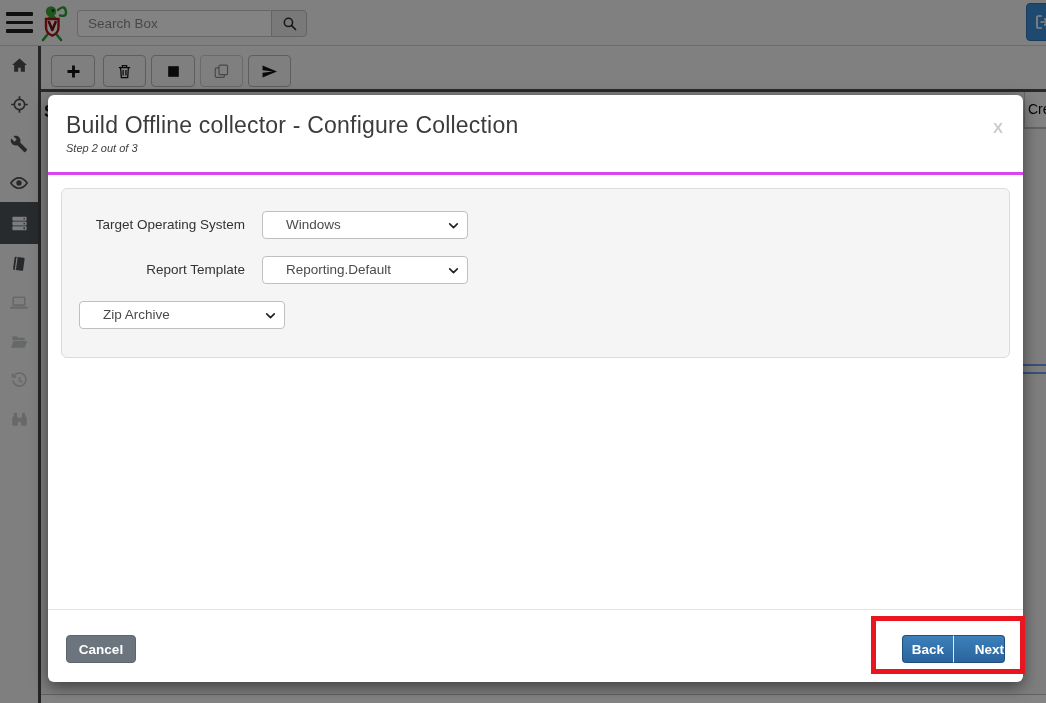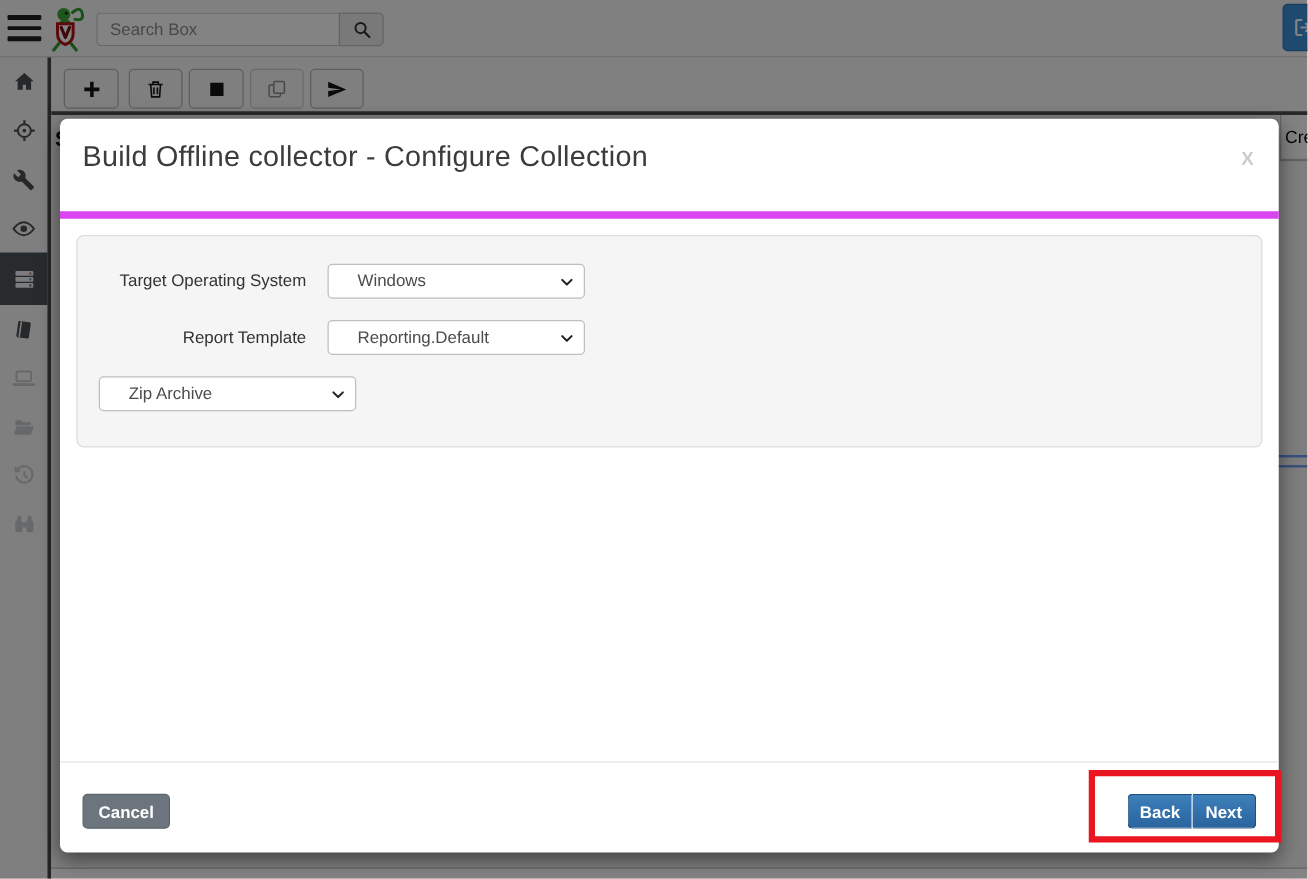--- a/index.html
+++ b/index.html
@@ -50,21 +50,21 @@
   .bottom-strip { position:absolute; left:0; right:0; bottom:0; height:9px; background:#fdfdfd;
                   border-top:1px solid #bdbdbd; }
 
   
   .backdrop { position:absolute; inset:0; background:rgba(0,0,0,0.48); z-index:10; }
 
   
   .modal { position:absolute; left:48px; top:95px; width:975px; height:587px; z-index:20;
            background:#fff; border-radius:6px; box-shadow:0 5px 16px rgba(0,0,0,.5); }
   .modal-header { position:absolute; left:0; top:0; right:0; height:80px;
-                  border-bottom:6px solid #d946ef; padding:17px 24px 0 18px; }
+                  border-bottom:3px solid #d946ef; padding:17px 24px 0 18px; }
   .modal-title { font-size:23px; color:#3c3c3c; font-weight:400; letter-spacing:.2px; }
   .modal-subtitle { font-size:11px; font-style:italic; color:#3f3f3f; margin-top:3px; }
   .modal-close { position:absolute; right:20px; top:24px; font-size:15px; font-weight:bold;
                  color:#cbcbcb; cursor:pointer; }
 
   .form-panel { position:absolute; left:13px; right:13px; top:93px; height:170px;
                 background:#f5f5f5; border:1px solid #dcdcdc; border-radius:6px; padding-top:22px; }
   .form-row { display:flex; height:28px; margin-bottom:17px; }
   .form-label { width:183px; text-align:right; font-size:13.5px; color:#333; line-height:28px; }
   .fake-select { position:relative; margin-left:17px; width:206px; height:28px; background:#fff;
@@ -74,21 +74,21 @@
 
   .modal-footer { position:absolute; left:0; right:0; bottom:0; height:73px; border-top:1px solid #e4e4e4; }
   .btn { font-family:"Liberation Sans",sans-serif; font-weight:bold; font-size:13.5px;
          color:#fff; border-radius:4px; cursor:pointer; border:1px solid transparent; }
   .btn-cancel { position:absolute; left:18px; top:25px; width:70px; height:28px;
                 background:#6c757d; border-color:#5d656c; }
   .btn-group { position:absolute; right:18px; top:25px; display:flex; }
   .btn-back, .btn-next { height:28px; background:linear-gradient(#3d80ba,#2a649e);
                          border:1px solid #1f4f7c; }
   .btn-back { width:52px; border-radius:4px 0 0 4px; border-right:1px solid rgba(255,255,255,.85); }
-  .btn-next { width:51px; border-radius:0 4px 4px 0; border-left:none; }
+  .btn-next { width:51px; border-radius:0 4px 4px 0; border-left:none;text-align:right; }
 
   
   .red-annotation { position:absolute; left:871px; top:616px; width:154px; height:58px;
                     border:5px solid #e9161f; z-index:40; pointer-events:none; }
 
   svg { display:block; }
 </style>
 </head>
 <body>
 
@@ -239,20 +239,21 @@
       <div class="bottom-strip"></div>
     </div>
   </div>
 </div>
 
 <div class="backdrop"></div>
 
 <div class="modal">
   <div class="modal-header">
     <div class="modal-title">Build Offline collector - Configure Collection</div>
+    <div class="modal-subtitle">Step 2 out of 3</div>
     <div class="modal-close">X</div>
   </div>
 
   <div class="form-panel">
     <div class="form-row">
       <div class="form-label">Target Operating System</div>
       <div class="fake-select">
         <span>Windows</span>
         <svg class="chev" width="13" height="13" viewBox="0 0 24 24" fill="none" stroke="currentColor" stroke-width="3" stroke-linecap="round" stroke-linejoin="round">
           <path d="M5 9l7 7 7-7"></path>

